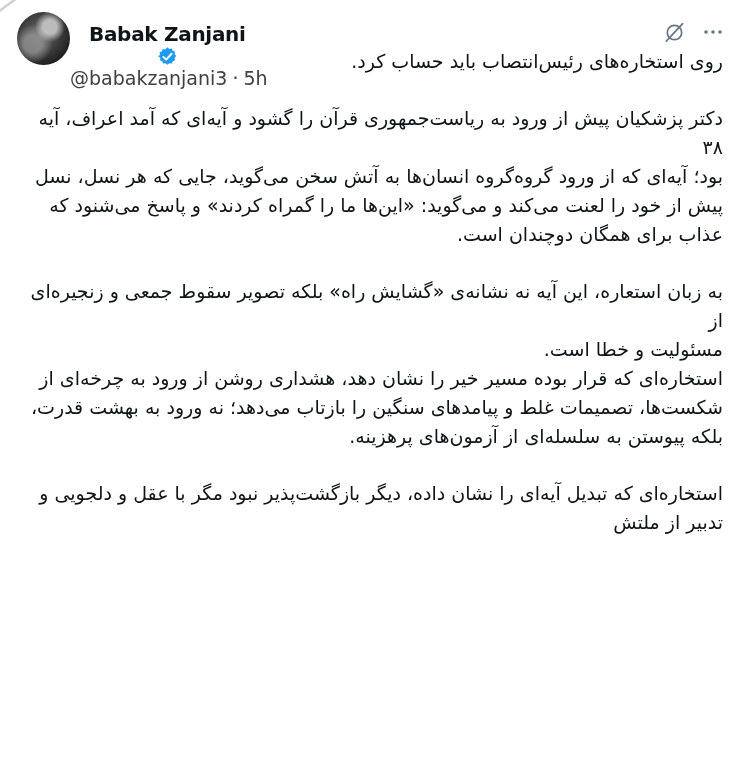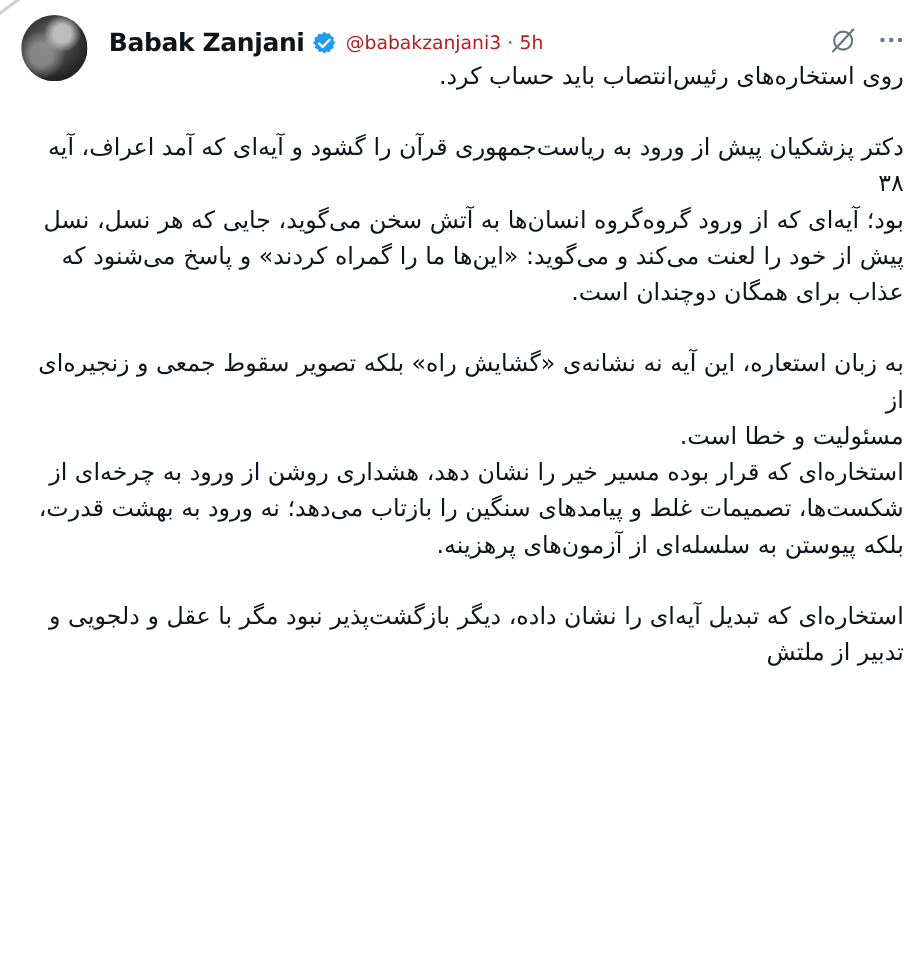--- a/index.html
+++ b/index.html
@@ -24,40 +24,41 @@
     width: 53px; height: 53px;
     border-radius: 50%;
     background:
       radial-gradient(circle at 62% 28%, rgba(200,200,200,0.9) 0 14%, rgba(200,200,200,0) 30%),
       radial-gradient(circle at 30% 60%, rgba(150,150,150,0.8) 0 18%, rgba(150,150,150,0) 40%),
       radial-gradient(circle at 45% 40%, #6a6a6a 0%, #3c3c3c 45%, #151515 85%);
     cursor: pointer;
   }
   .header-name-row {
     position: absolute;
-    left: 87px; top: 22px;
+    left: 67px; top: 22px;
     display: flex;
     align-items: center;
     direction: ltr;
     white-space: nowrap;
+    flex-direction: column;
   }
   .display-name {
     font-weight: 700;
     font-size: 20px;
     color: #0f1419;
     letter-spacing: -0.3px;
     cursor: pointer;
   }
   .badge { width: 21px; height: 21px; display: block; margin: 0 4px 0 5px; }
   .handle-group {
     display: flex;
     align-items: center;
     gap: 5px;
-    font-size: 15px;
-    color: #b91c1c;
+    font-size: 19px;
+    color: #404040;
     margin-left: 3px;
   }
   .handle-group > span { cursor: pointer; }
   .handle-group .sep { cursor: default; }
   .header-actions {
     position: absolute;
     top: 20px; right: 12px;
     display: flex;
     align-items: center;
     gap: 15px;

